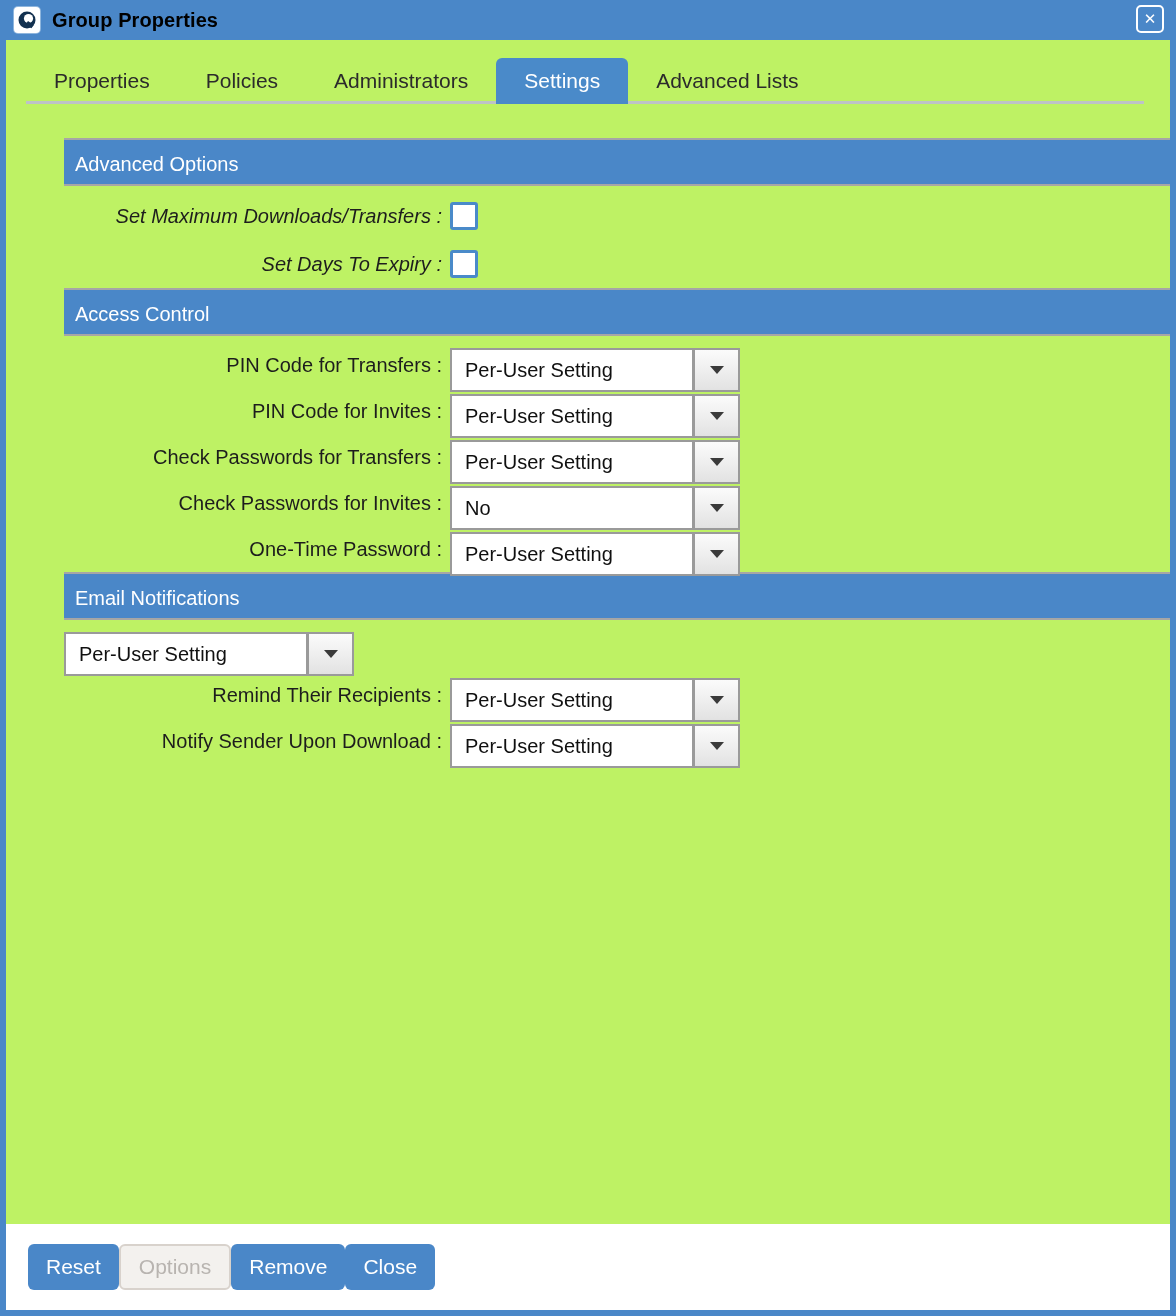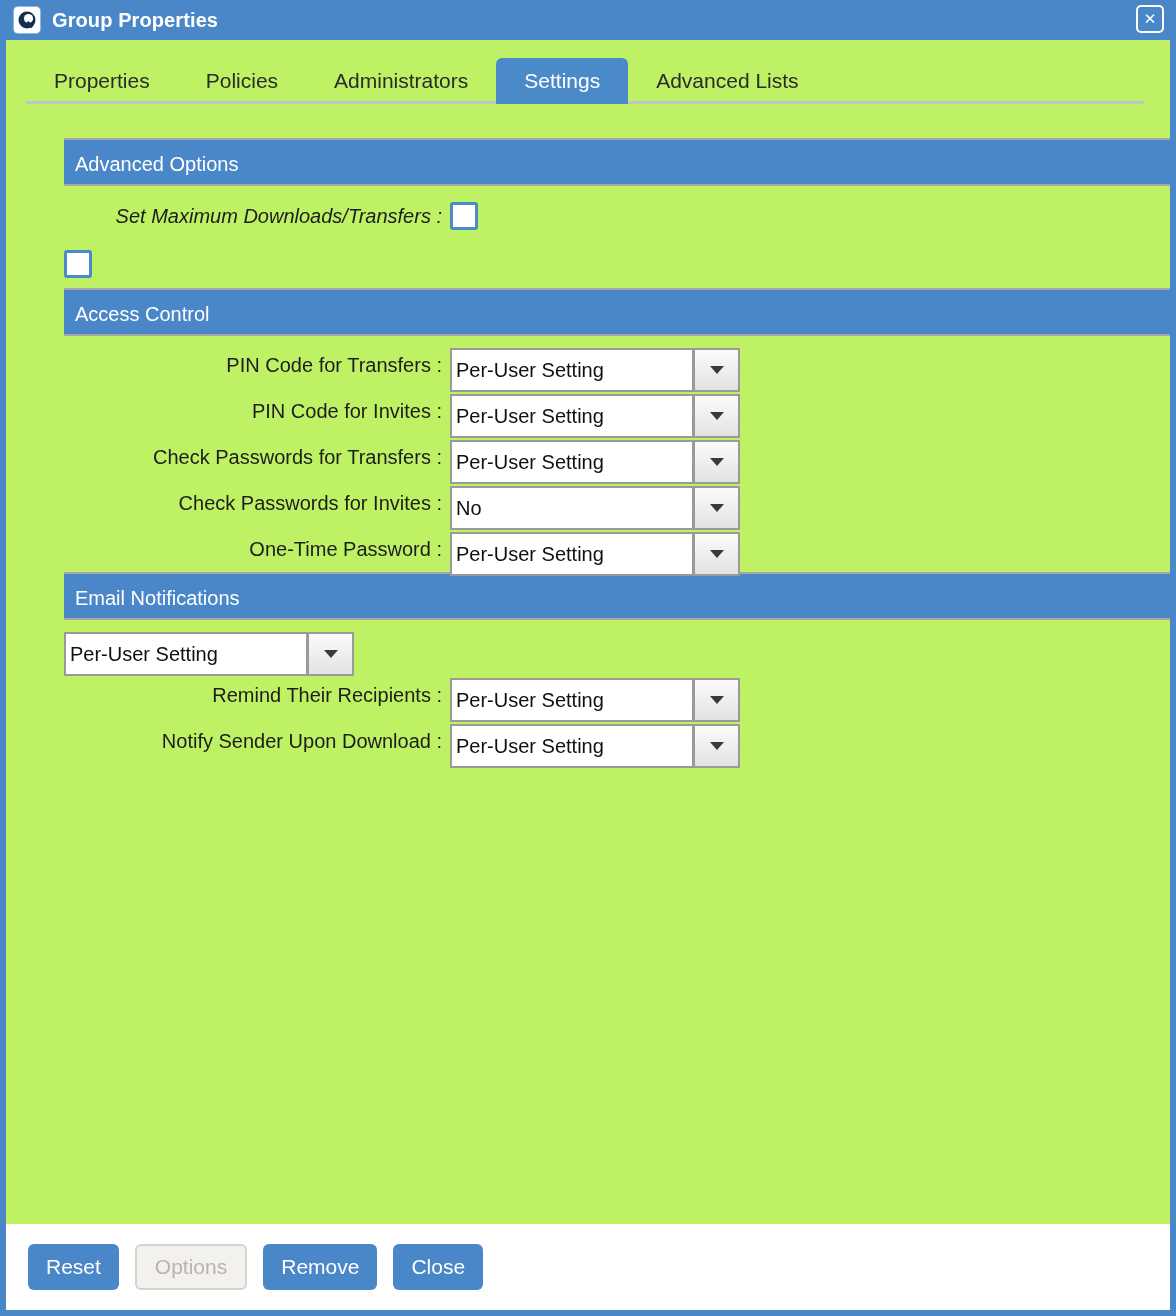--- a/index.html
+++ b/index.html
@@ -45,21 +45,21 @@
     background: #ffffff;
     box-shadow: 0 0 0 1px #8fb6dd;
     display: flex;
     align-items: center;
     justify-content: center;
     flex: 0 0 auto;
     margin-left: 2px;
   }
   .app-icon svg { display:block; }
   .title-text {
-    color: #ffffff;
+    color: #000000;
     font-size: 20px;
     font-weight: bold;
     margin-left: 12px;
     letter-spacing: 0.1px;
     white-space: nowrap;
   }
   .close-btn {
     position: absolute;
     right: 6px;
     top: 5px;
@@ -203,21 +203,21 @@
     top: 5px;
   }
   .dropdown .field {
     flex: 1 1 auto;
     border: 2px solid #9a9a9a;
     background: #ffffff;
     font-size: 20px;
     color: #101010;
     display: flex;
     align-items: center;
-    padding-left: 4px;
+    padding-left: 13px;
     box-sizing: border-box;
     overflow: hidden;
     white-space: nowrap;
   }
   .dropdown .arrow-btn {
     width: 46px;
     flex: 0 0 46px;
     border: 2px solid #9a9a9a;
     border-left: 1px solid #9a9a9a;
     background: linear-gradient(to bottom, #fbfbfb 0%, #f0f0f0 45%, #e2e2e2 100%);
@@ -233,21 +233,20 @@
     border-top: 8px solid #3a3a3a;
   }
 
   
   .footer {
     flex: 0 0 auto;
     height: 86px;
     display: flex;
     align-items: center;
     padding-left: 22px;
-    gap: 16px;
     background: #ffffff;
     box-sizing: border-box;
   }
   .btn {
     font-size: 21px;
     color: #ffffff;
     background: #4a87c8;
     border: none;
     border-radius: 6px;
     padding: 0 18px;
@@ -301,20 +300,21 @@
       <div class="section">
         <div class="section-header">
           <span class="section-header-inner">Advanced Options</span>
         </div>
         <div class="rows">
           <div class="row row-check">
             <div class="row-label">Set Maximum Downloads/Transfers :</div>
             <div class="checkbox"></div>
           </div>
           <div class="row row-check">
+            <div class="row-label">Set Days To Expiry :</div>
             <div class="checkbox"></div>
           </div>
         </div>
       </div>
 
       <div class="section">
         <div class="section-header">
           <span class="section-header-inner">Access Control</span>
         </div>
         <div class="rows">

